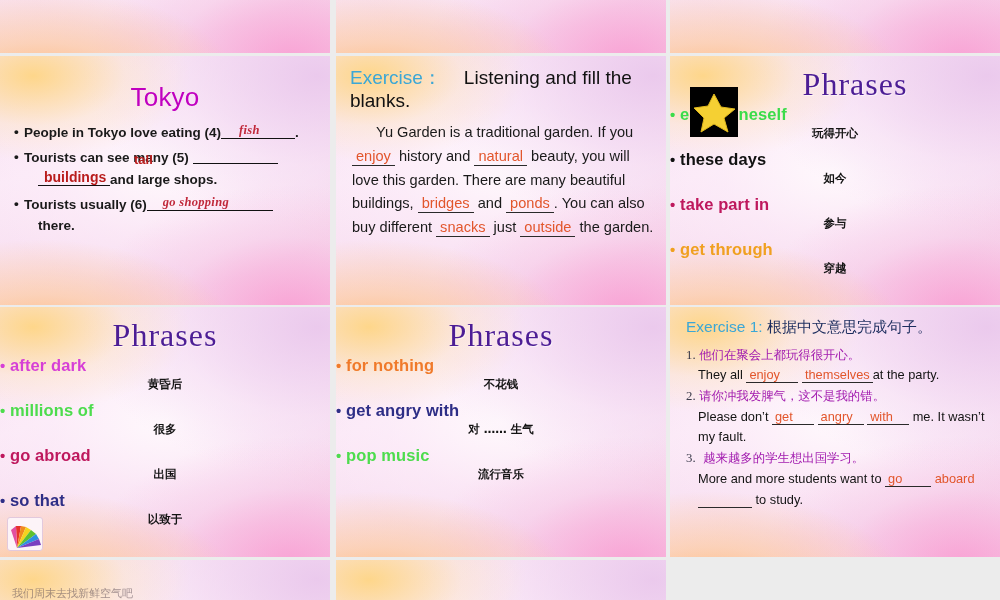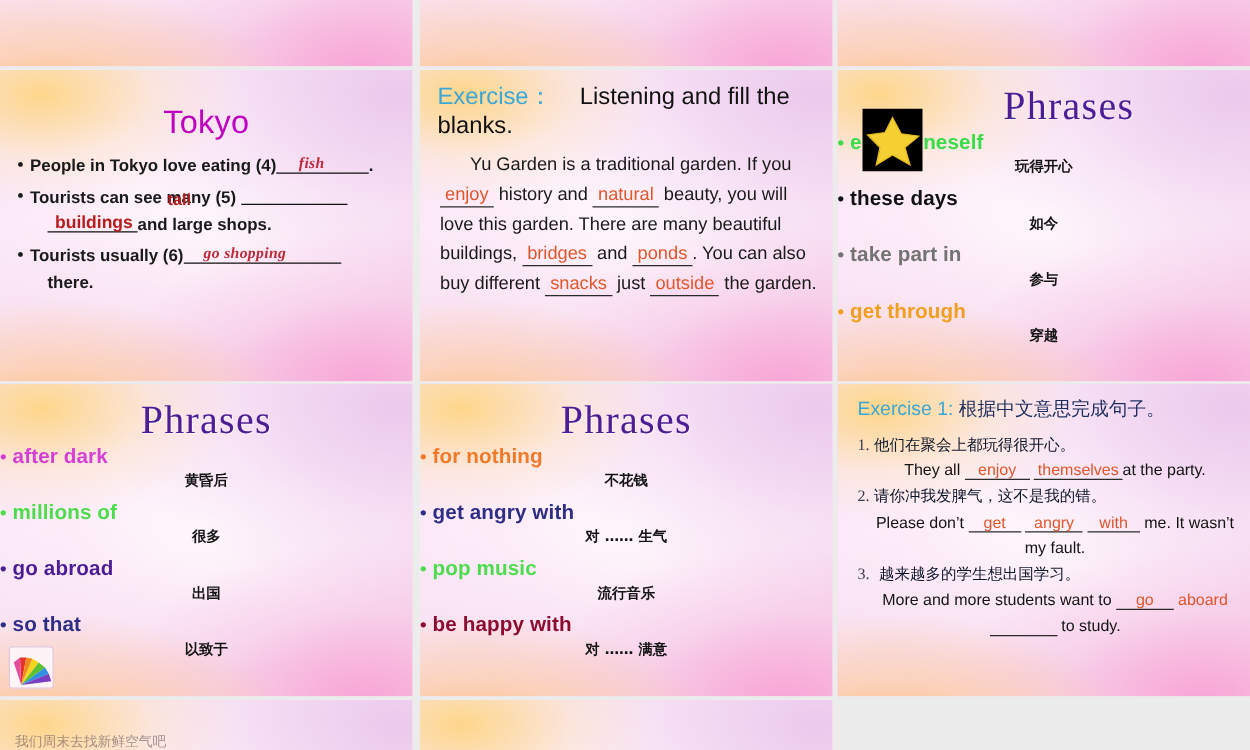--- a/index.html
+++ b/index.html
@@ -125,22 +125,22 @@
   }
 
   
   .e1-head {
     padding: 11px 6px 0 16px; font-size: 15.5px; line-height: 1.2;
   }
   .e1-head .lbl { color: #3ba7d6; }
   .e1-head .cn { color: #1c2d5e; font-family: "DejaVu Sans", sans-serif; font-size: 15px; }
   .e1-list { margin: 8px 10px 0 16px; font-size: 12.8px; color: #141414; line-height: 1.62; }
   .e1-num { font-family: "Liberation Serif", serif; color: #3a3a4a; }
-  .e1-cn { font-family: "DejaVu Sans", sans-serif; color: #0f172a; font-size: 12.4px; }
-  .e1-en { margin-left: 12px; text-align: center; }
+  .e1-cn { font-family: "DejaVu Sans", sans-serif; color: #a21caf; font-size: 12.4px; }
+  .e1-en { margin-left: 12px; }
   .e1-fill {
     color: #e2562c; display: inline-block; border-bottom: 1.3px solid #2a2a2a;
     padding: 0 3px; line-height: 1.1;
   }
   .e1-fill.blank { color: transparent; min-width: 48px; }
   .nowrap { white-space: nowrap; }
 </style>
 </head>
 <body>
 
@@ -206,21 +206,21 @@
       <div class="ph-list">
         <div class="ph-item">
           <div class="ph-en" style="color:#3bdc4a"><span class="dot">•</span> <span>enjoy oneself</span></div>
           <div class="ph-cn">玩得开心</div>
         </div>
         <div class="ph-item">
           <div class="ph-en" style="color:#121212"><span class="dot">•</span> <span>these days</span></div>
           <div class="ph-cn">如今</div>
         </div>
         <div class="ph-item">
-          <div class="ph-en" style="color:#737373"><span class="dot">•</span> <span>take part in</span></div>
+          <div class="ph-en" style="color:#be185d"><span class="dot">•</span> <span>take part in</span></div>
           <div class="ph-cn">参与</div>
         </div>
         <div class="ph-item">
           <div class="ph-en" style="color:#f0a020"><span class="dot">•</span> <span>get through</span></div>
           <div class="ph-cn">穿越</div>
         </div>
       </div>
     </div>
   </div>
 
@@ -230,21 +230,21 @@
       <div class="ph-list">
         <div class="ph-item">
           <div class="ph-en" style="color:#d63fd6"><span class="dot">•</span> <span>after dark</span></div>
           <div class="ph-cn">黄昏后</div>
         </div>
         <div class="ph-item">
           <div class="ph-en" style="color:#4ddc4d"><span class="dot">•</span> <span>millions of</span></div>
           <div class="ph-cn">很多</div>
         </div>
         <div class="ph-item">
-          <div class="ph-en" style="color:#4c1d95"><span class="dot">•</span> <span>go abroad</span></div>
+          <div class="ph-en" style="color:#be185d"><span class="dot">•</span> <span>go abroad</span></div>
           <div class="ph-cn">出国</div>
         </div>
         <div class="ph-item">
           <div class="ph-en" style="color:#2e2e86"><span class="dot">•</span> <span>so that</span></div>
           <div class="ph-cn">以致于</div>
         </div>
       </div>
       <span class="logo">
         <svg width="34" height="32" viewBox="0 0 34 32">
           <g transform="translate(9,30)">
@@ -270,24 +270,20 @@
           <div class="ph-cn">不花钱</div>
         </div>
         <div class="ph-item">
           <div class="ph-en" style="color:#2e2e86"><span class="dot">•</span> <span>get angry with</span></div>
           <div class="ph-cn">对 …… 生气</div>
         </div>
         <div class="ph-item">
           <div class="ph-en" style="color:#4ddc4d"><span class="dot">•</span> <span>pop music</span></div>
           <div class="ph-cn">流行音乐</div>
         </div>
-        <div class="ph-item">
-          <div class="ph-en" style="color:#8e0b30"><span class="dot">•</span> <span>be happy with</span></div>
-          <div class="ph-cn">对 …… 满意</div>
-        </div>
       </div>
     </div>
   </div>
 
   <div class="slide r2 c2">
     <div class="slide-inner">
       <div class="e1-head">
         <span class="lbl">Exercise 1:</span>
         <span class="cn">根据中文意思完成句子。</span>
       </div>

